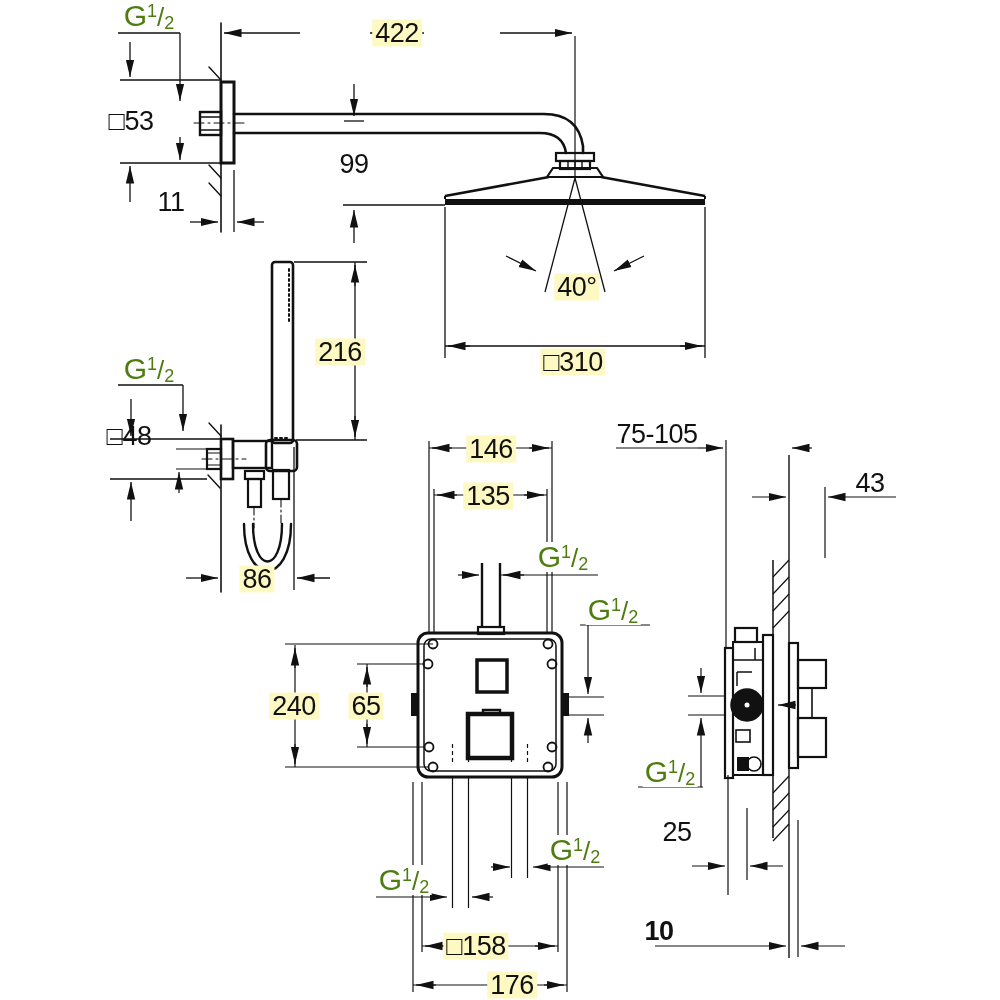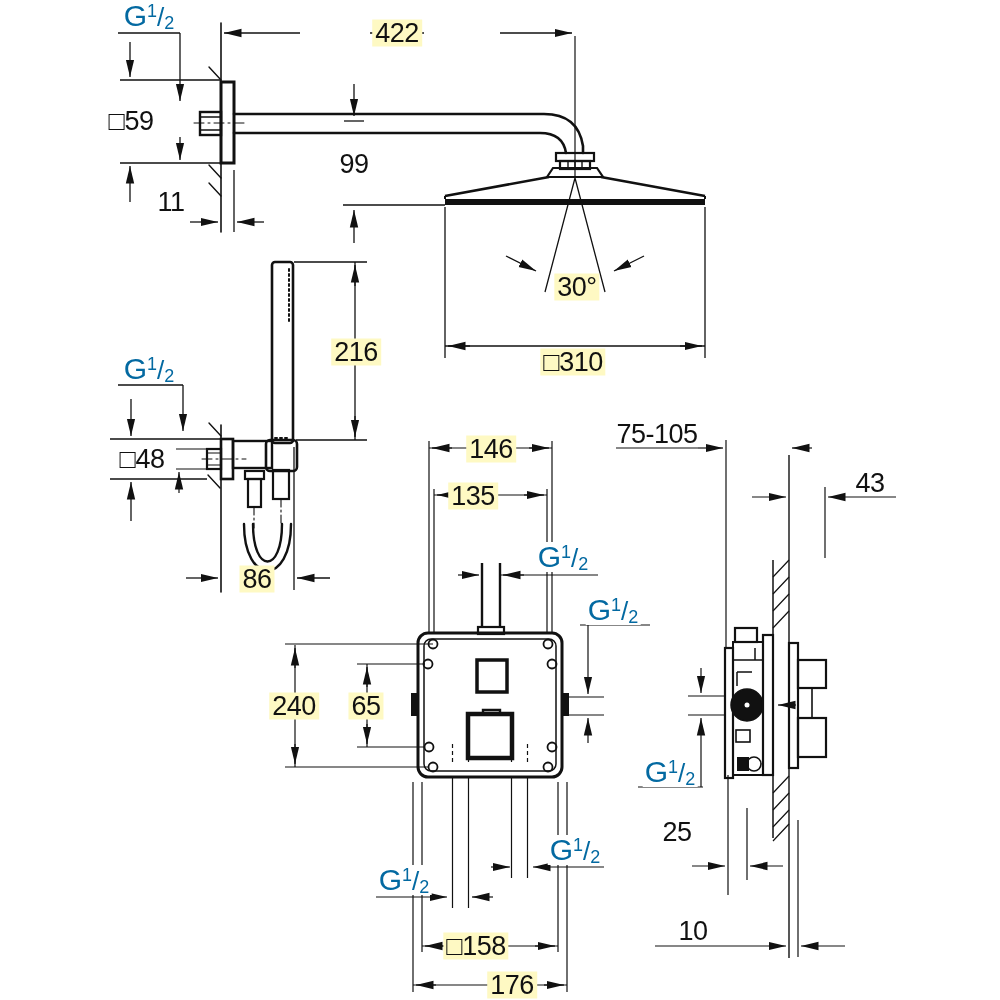--- a/index.html
+++ b/index.html
@@ -3,21 +3,21 @@
 <meta charset="utf-8">
 <style>
   html,body{margin:0;padding:0;background:#fff;}
   .stage{position:relative;width:1000px;height:1000px;background:#fff;overflow:hidden;
          font-family:"Liberation Sans","DejaVu Sans",sans-serif;color:#111;}
   .stage svg{position:absolute;left:0;top:0;}
   .dim-label{position:absolute;transform:translate(-50%,-50%);font-size:27px;line-height:1;
              letter-spacing:-0.5px;white-space:nowrap;color:#111;}
   .bg{background:#fef9c3;padding:0 3px;}
   .ghalf{position:absolute;transform:translate(-50%,-50%);font-size:30px;line-height:1;
-         white-space:nowrap;color:#0369a1;background:#fff;padding:0 2px;}
+         white-space:nowrap;color:#4d7c0f;background:#fff;padding:0 2px;}
   .gh-sup{font-size:18px;position:relative;top:-9px;}
   .gh-slash{font-size:26px;}
   .gh-sub{font-size:18px;position:relative;top:3px;}
 </style>
 </head>
 <body>
 
 <div class="stage">
 
 <svg width="1000" height="1000" viewBox="0 0 1000 1000">
@@ -243,38 +243,38 @@
     <path d="M692 866 L725 866" stroke-width="1.2" marker-end="url(#ah)"></path>
     <path d="M783 866 L750 866" stroke-width="1.2" marker-end="url(#ah)"></path>
 
     <path d="M655 946 L786 946" stroke-width="1.2" marker-end="url(#ah)"></path>
     <path d="M845 946 L801 946" stroke-width="1.2" marker-end="url(#ah)"></path>
   </g>
 </svg>
 
 <div class="ghalf" style="left:149px;top:16px;"><span>G</span><span class="gh-sup">1</span><span class="gh-slash">/</span><span class="gh-sub">2</span></div>
 <div class="dim-label bg" style="left:397px;top:33px;">422</div>
-<div class="dim-label" style="left:131px;top:121px;">□59</div>
+<div class="dim-label" style="left:131px;top:121px;">□53</div>
 <div class="dim-label" style="left:171px;top:202px;">11</div>
 <div class="dim-label" style="left:354px;top:164px;">99</div>
-<div class="dim-label bg" style="left:577px;top:287px;">30°</div>
+<div class="dim-label bg" style="left:577px;top:287px;">40°</div>
 <div class="dim-label bg" style="left:573px;top:346px;margin-top:16px;">□310</div>
-<div class="dim-label bg" style="left:356px;top:352px;">216</div>
+<div class="dim-label bg" style="left:340px;top:352px;">216</div>
 <div class="ghalf" style="left:149px;top:369px;"><span>G</span><span class="gh-sup">1</span><span class="gh-slash">/</span><span class="gh-sub">2</span></div>
-<div class="dim-label" style="left:129px;top:459px;margin-left:13px;">□48</div>
+<div class="dim-label" style="left:129px;top:436px;">□48</div>
 <div class="dim-label bg" style="left:257px;top:579px;text-align:center;">86</div>
 <div class="dim-label bg" style="left:491px;top:449px;">146</div>
-<div class="dim-label bg" style="left:473px;top:496px;">135</div>
+<div class="dim-label bg" style="left:488px;top:496px;">135</div>
 <div class="ghalf" style="left:563px;top:557px;"><span>G</span><span class="gh-sup">1</span><span class="gh-slash">/</span><span class="gh-sub">2</span></div>
 <div class="ghalf" style="left:613px;top:610px;"><span>G</span><span class="gh-sup">1</span><span class="gh-slash">/</span><span class="gh-sub">2</span></div>
 <div class="dim-label bg" style="left:294px;top:706px;">240</div>
 <div class="dim-label bg" style="left:366px;top:706px;">65</div>
 <div class="ghalf" style="left:404px;top:880px;"><span>G</span><span class="gh-sup">1</span><span class="gh-slash">/</span><span class="gh-sub">2</span></div>
 <div class="ghalf" style="left:575px;top:850px;"><span>G</span><span class="gh-sup">1</span><span class="gh-slash">/</span><span class="gh-sub">2</span></div>
 <div class="dim-label bg" style="left:476px;top:946px;">□158</div>
 <div class="dim-label bg" style="left:478px;top:985px;margin-left:34px;">176</div>
 <div class="dim-label" style="left:657px;top:434px;">75-105</div>
 <div class="dim-label" style="left:870px;top:483px;">43</div>
 <div class="ghalf" style="left:670px;top:772px;"><span>G</span><span class="gh-sup">1</span><span class="gh-slash">/</span><span class="gh-sub">2</span></div>
 <div class="dim-label" style="left:677px;top:832px;">25</div>
-<div class="dim-label" style="left:693px;top:931px;">10</div>
+<div class="dim-label" style="left:659px;top:931px;font-weight:bold;">10</div>
 
 </div>
 
 </body></html>

